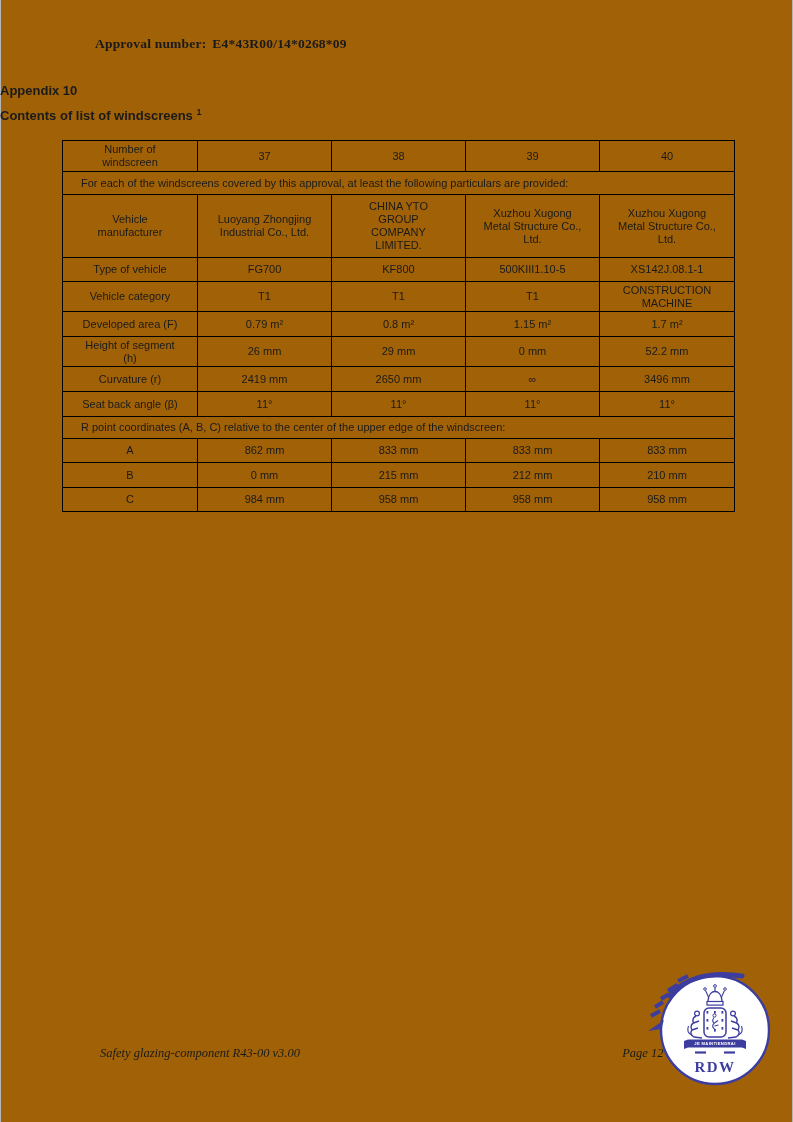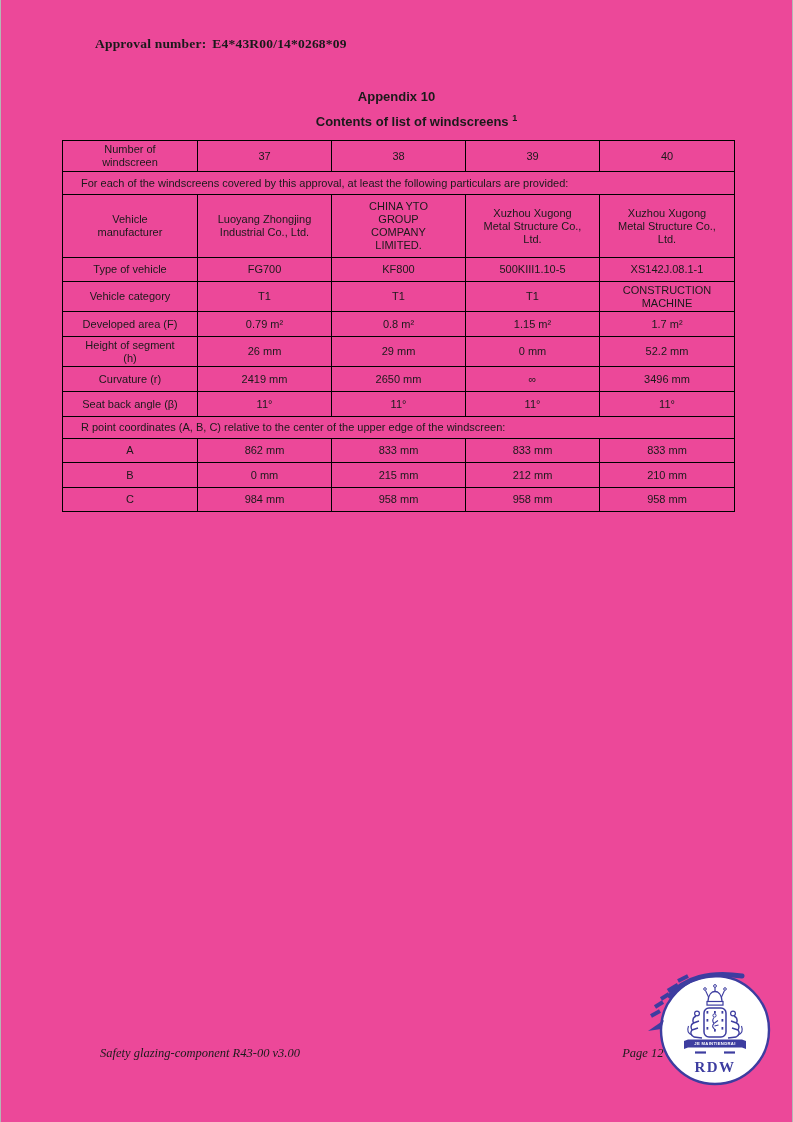--- a/index.html
+++ b/index.html
@@ -1,21 +1,21 @@
 <!DOCTYPE html>
 <html><head>
 <meta charset="utf-8">
 <style>
   * { margin: 0; padding: 0; box-sizing: border-box; }
   html, body { background: #ffffff; }
   .page {
     position: relative;
     width: 793px;
     height: 1122px;
-    background: #ec4899;
+    background: #a16207;
     font-family: "Liberation Sans", sans-serif;
     color: #1a1a1a;
     overflow: hidden;
   }
   .edge-line {
     position: absolute; top: 0; bottom: 0; width: 1px;
     background: #b5b5b5;
   }
   .edge-left { left: 0; }
   .edge-right { right: 0; }
@@ -27,27 +27,26 @@
     font-weight: bold;
     font-size: 13.5px;
     letter-spacing: 0.2px;
     white-space: nowrap;
   }
   .approval-line .num { margin-left: 6px; }
 
   .titles {
     position: absolute;
     left: 0; right: 0; top: 83px;
-    text-align: center;
+    text-align: left;
     font-weight: bold;
     font-size: 13px;
     line-height: 16px;
-    margin-top: 6px;
-  }
-  .titles .subtitle { margin-top: 5px; padding-left: 40px; }
+  }
+  .titles .subtitle { margin-top: 5px; }
   .titles sup { font-size: 9px; }
 
   table.main {
     position: absolute;
     left: 62px; top: 140px;
     width: 672px;
     border-collapse: collapse;
     table-layout: fixed;
     font-size: 11px;
     line-height: 13px;

